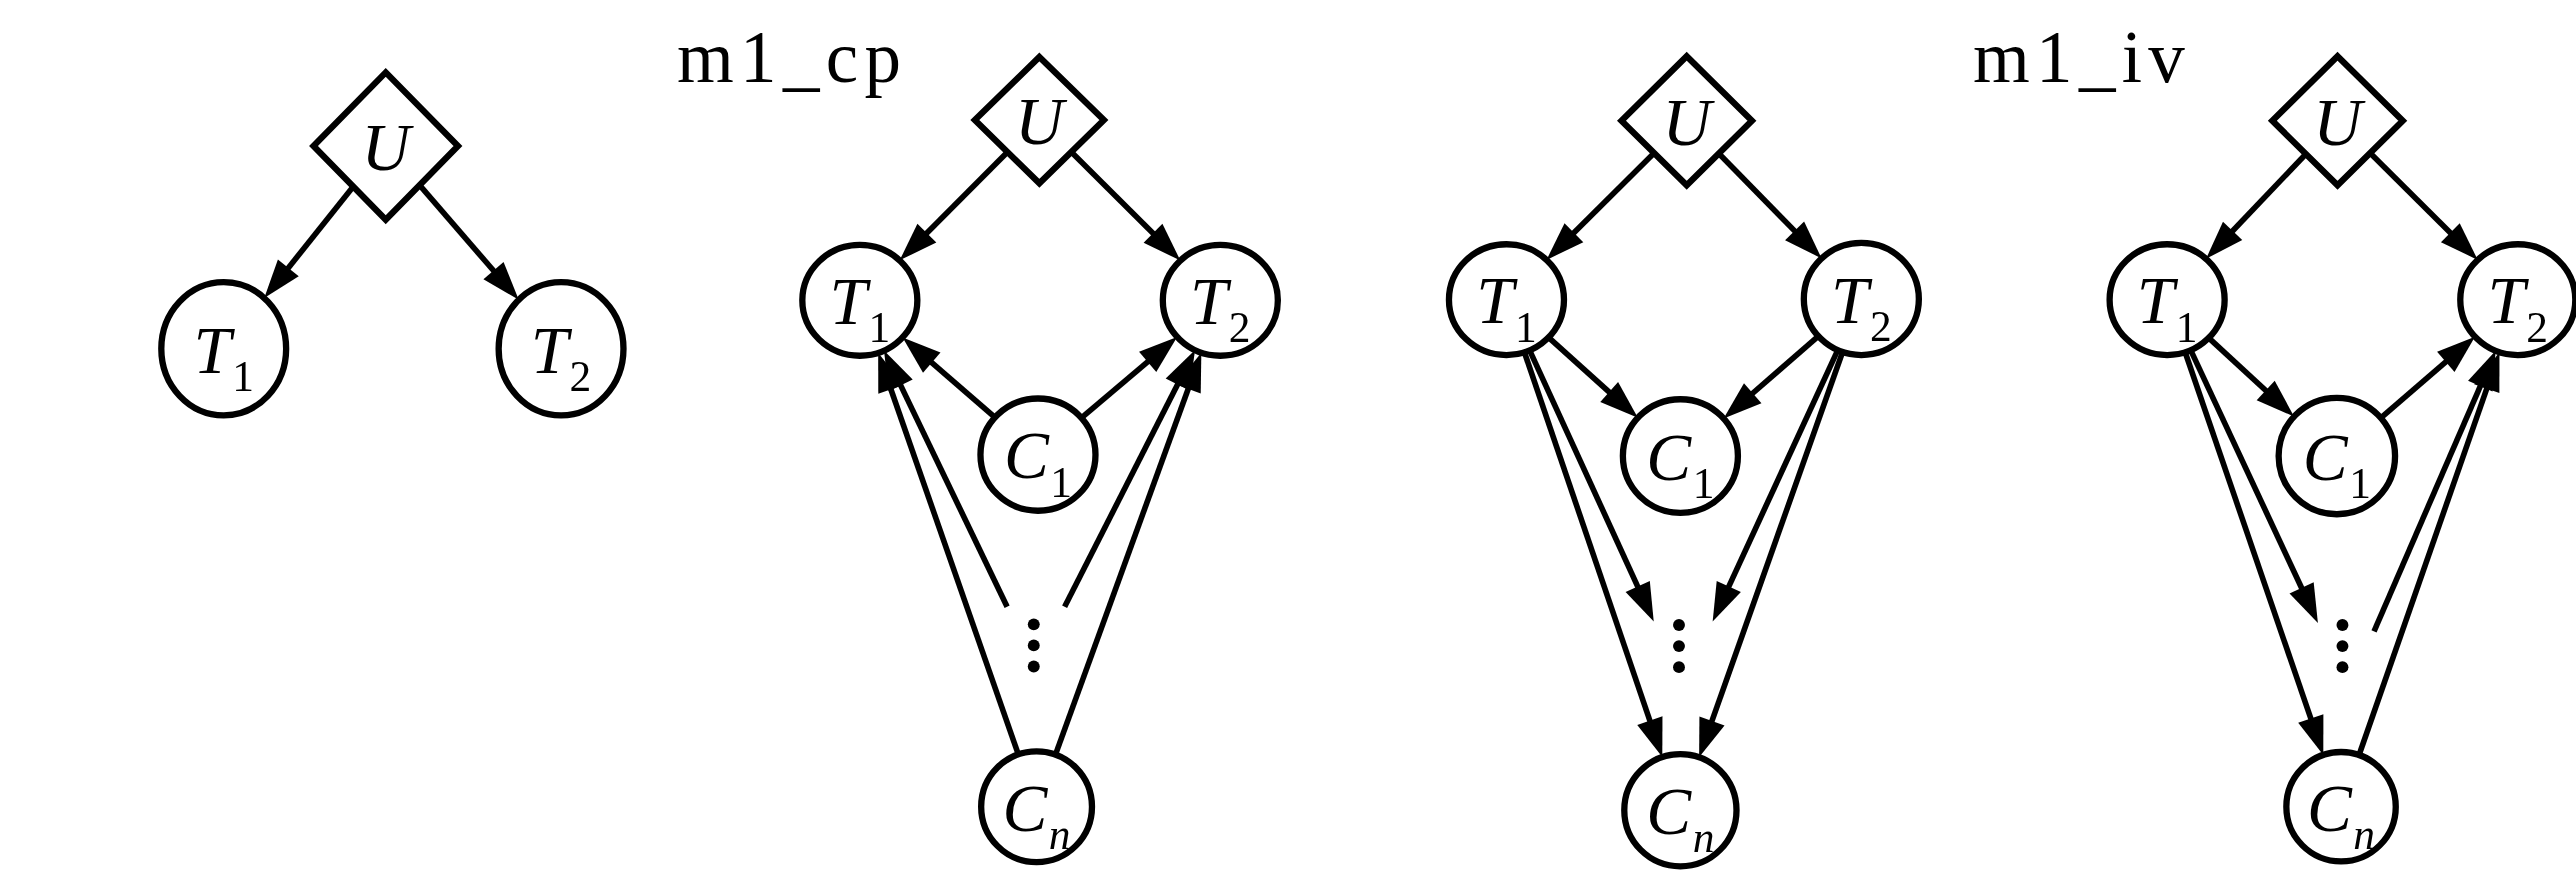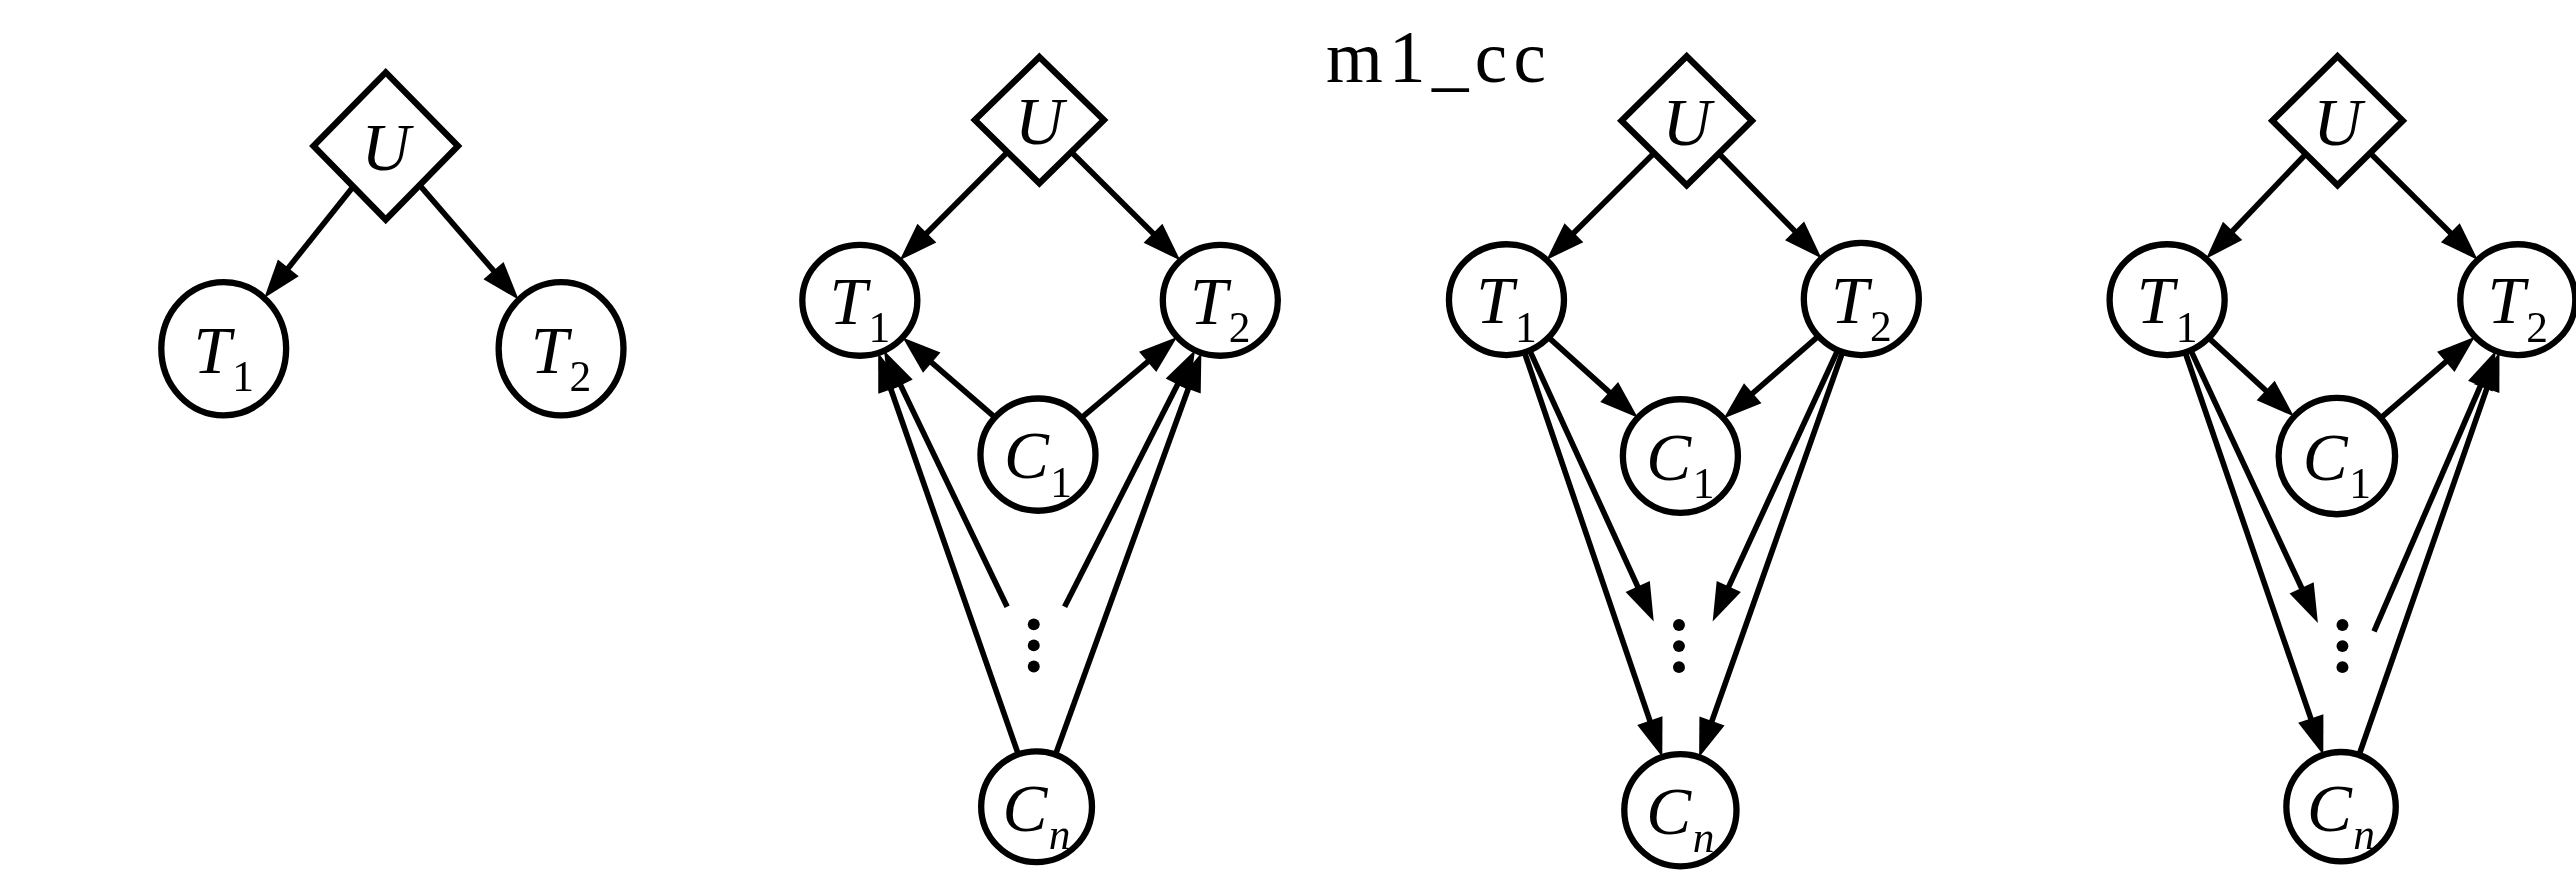--- a/index.html
+++ b/index.html
@@ -114,15 +114,16 @@
         <text x="3590" y="461" text-anchor="middle" font-size="96" fill="#000000" class="node-label"><tspan>T</tspan><tspan font-size="62" dy="26" dx="2" font-style="normal">2</tspan></text>
         <ellipse cx="3332" cy="650" rx="83" ry="83" fill="#ffffff" stroke="#000000" stroke-width="9"></ellipse>
         <text x="3332" y="684" text-anchor="middle" font-size="96" fill="#000000" class="node-label"><tspan>C</tspan><tspan font-size="62" dy="26" dx="2" font-style="normal">1</tspan></text>
         <ellipse cx="3338" cy="1150" rx="78" ry="78" fill="#ffffff" stroke="#000000" stroke-width="9"></ellipse>
         <text x="3338" y="1184" text-anchor="middle" font-size="96" fill="#000000" class="node-label"><tspan>C</tspan><tspan font-size="62" dy="26" dx="2">n</tspan></text>
         <circle cx="3340" cy="891" r="8.5" fill="#000000"></circle>
         <circle cx="3340" cy="921" r="8.5" fill="#000000"></circle>
         <circle cx="3340" cy="951" r="8.5" fill="#000000"></circle>
       </g>
     </svg>
-  <div class="diagram-title" style="left: 1326px; top: 18px; font-size: 73px;">m1_cc</div>
+  <div class="diagram-title" style="left: 677px; top: 18px; font-size: 73px;">m1_cp</div>
+  <div class="diagram-title" style="left: 1973px; top: 18px; font-size: 73px;">m1_iv</div>
 </div>
 
 
 </body></html>

